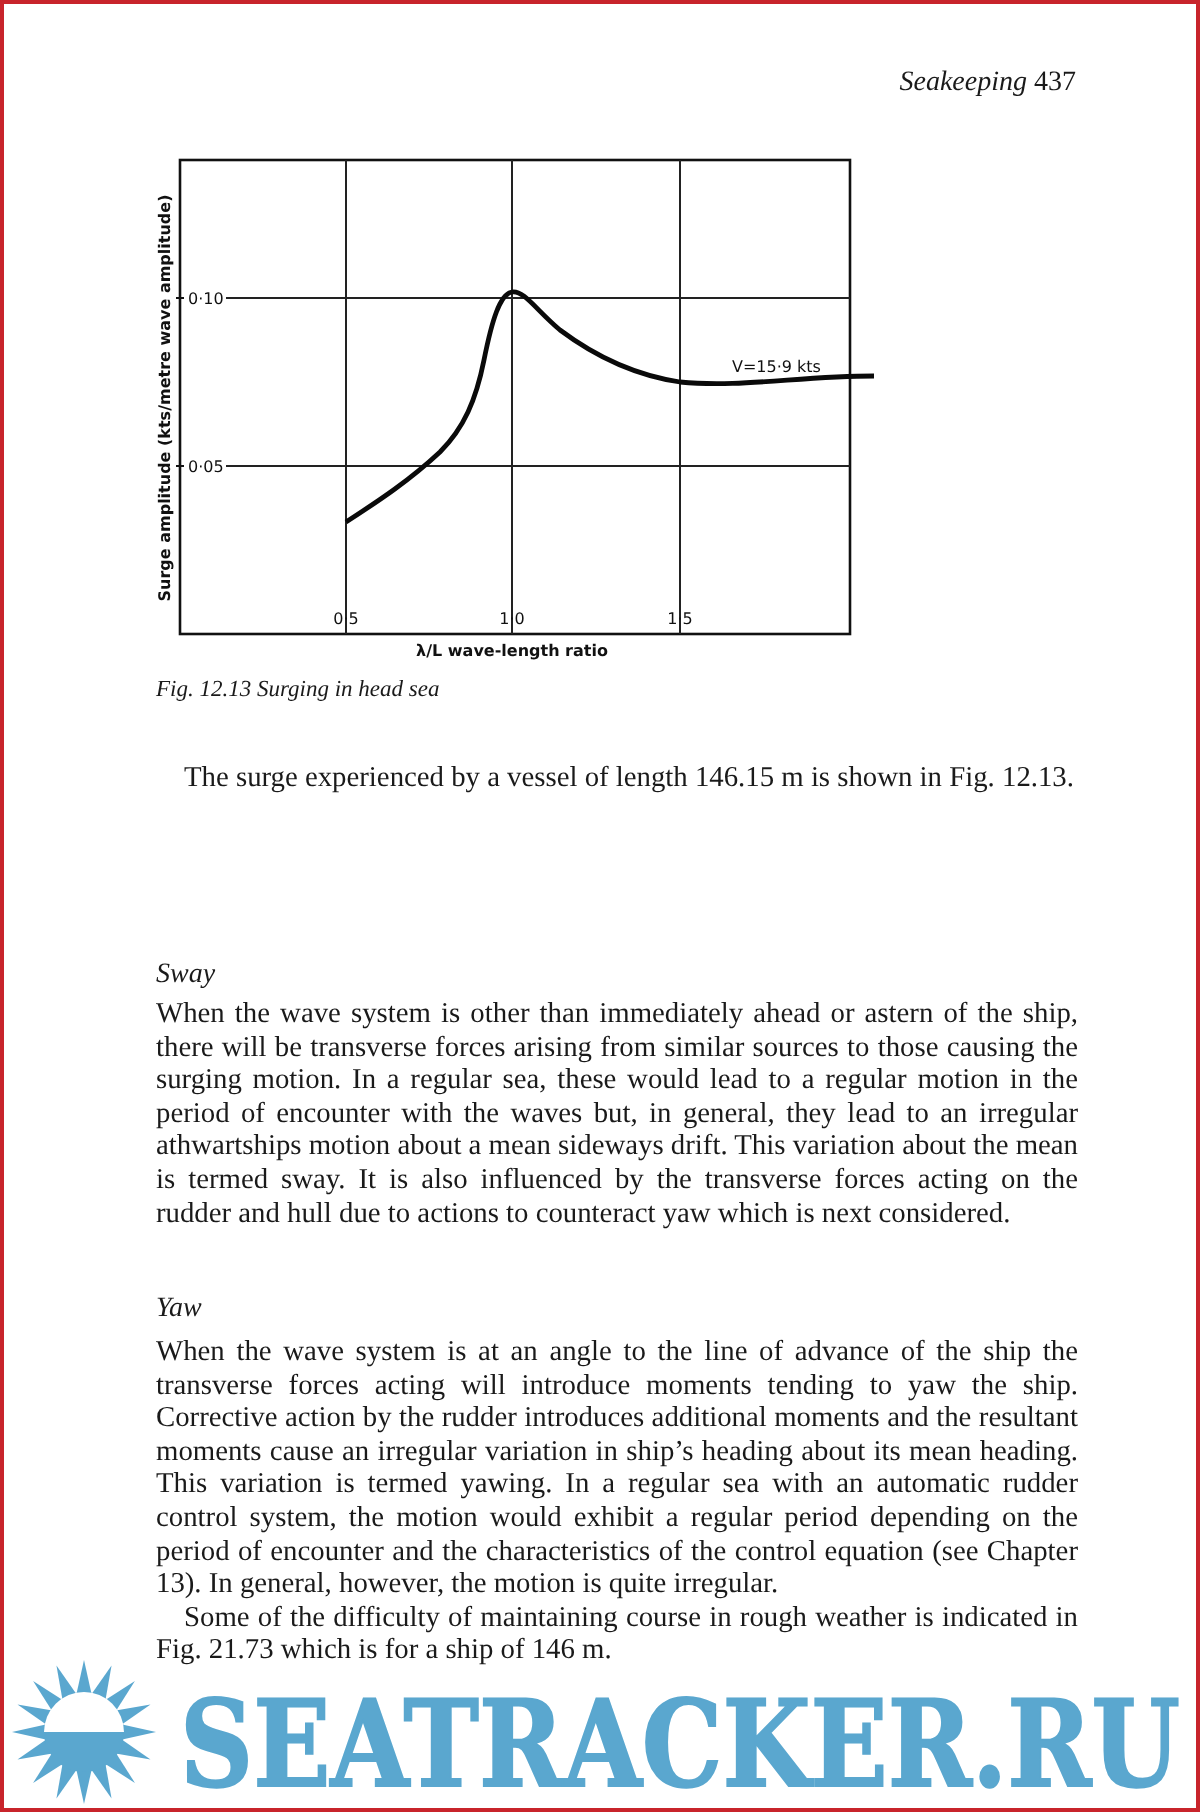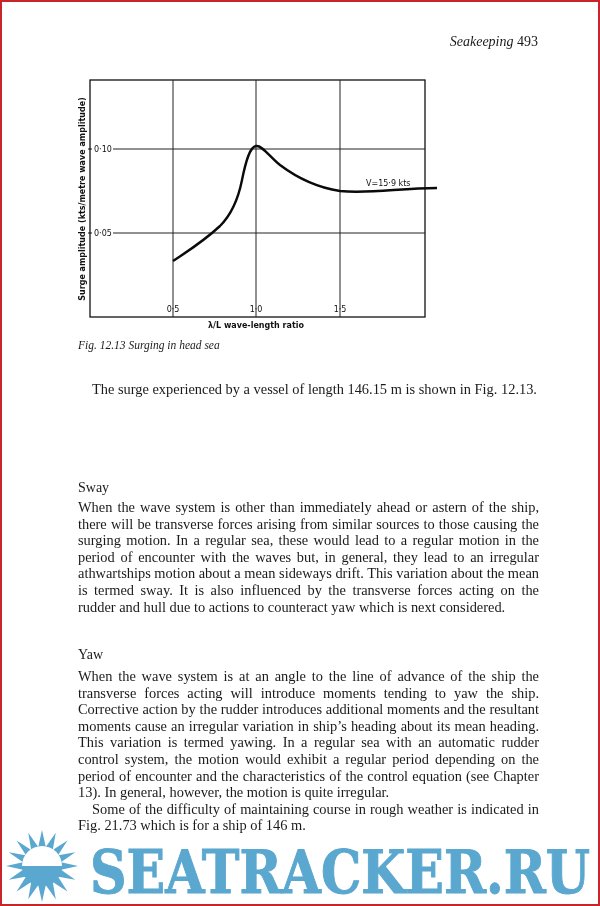--- a/index.html
+++ b/index.html
@@ -19,31 +19,31 @@
   .figure svg { position: absolute; left: 0; top: 0; }
   .caption {
     position: absolute; left: 78px; top: 339px; font-size: 11.5px; font-style: italic;
   }
   .text-block {
     position: absolute; left: 78px; width: 461px; font-size: 14.4px; line-height: 16.6px;
     text-align: justify;
   }
   .text-block p { margin: 0; }
   .text-block p.indent { text-indent: 14px; }
-  .heading { position: absolute; left: 78px; font-size: 14px; }
+  .heading { position: absolute; left: 78px; font-size: 14px; font-style: italic; }
   .watermark { position: absolute; left: 0; top: 830px; width: 560px; height: 76px; }
 </style>
 </head>
 <body>
 
 <div class="page-border"></div>
 
 <div class="running-head">
   <span class="title">Seakeeping</span>
-  <span>493</span>
+  <span>437</span>
 </div>
 
 <div class="figure">
   <svg width="600" height="340" viewBox="0 0 600 340">
 
     <rect x="90" y="80" width="335" height="237" fill="none" stroke="#111" stroke-width="1.3"></rect>
 
     <line x1="173" y1="80" x2="173" y2="317" stroke="#222" stroke-width="1"></line>
     <line x1="256" y1="80" x2="256" y2="317" stroke="#222" stroke-width="1"></line>
     <line x1="340" y1="80" x2="340" y2="317" stroke="#222" stroke-width="1"></line>

